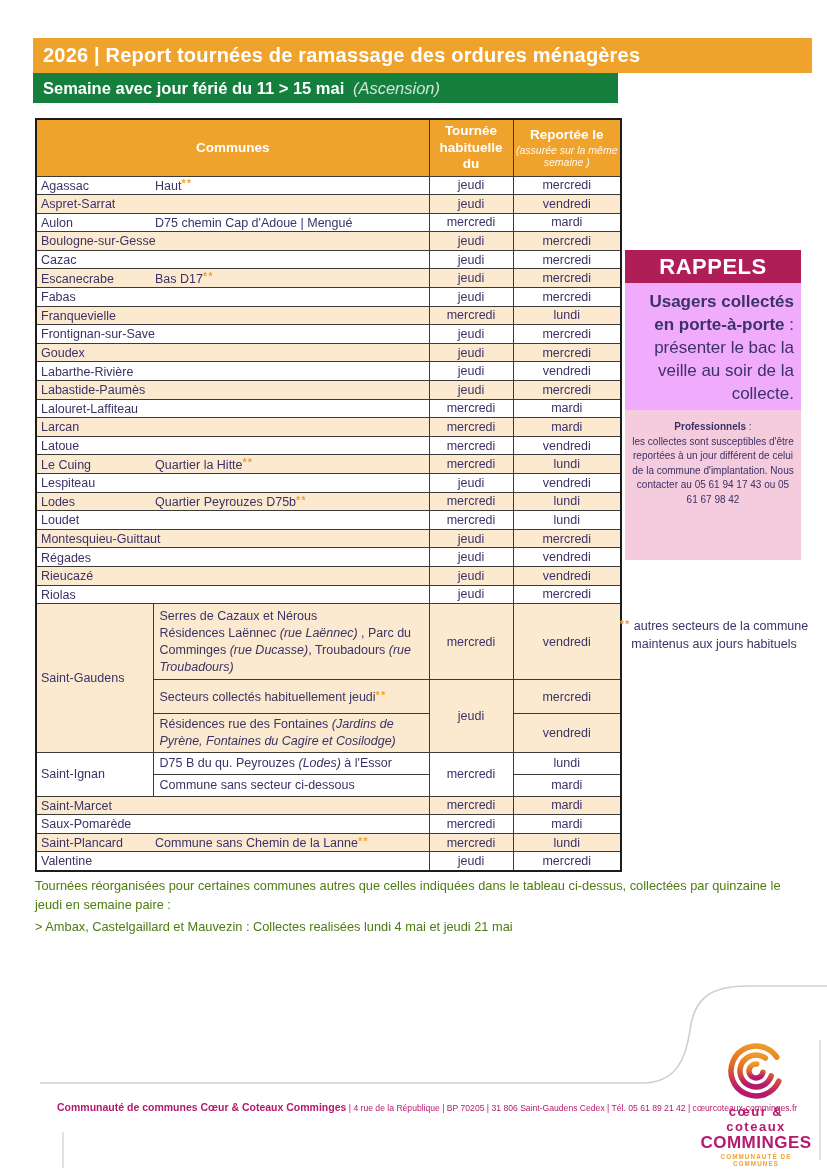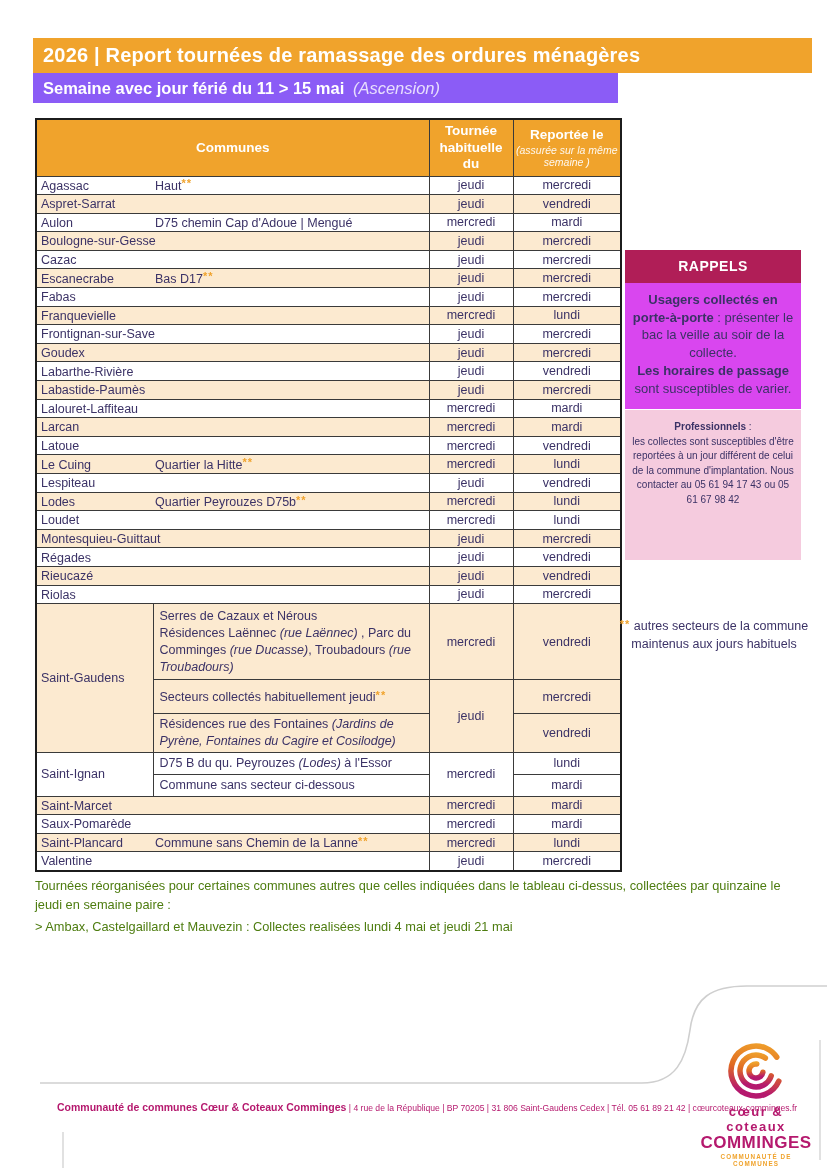--- a/index.html
+++ b/index.html
@@ -8,21 +8,21 @@
   .page { position:relative; width:827px; height:1169px; background:#ffffff; overflow:hidden;border-radius:6px; }
 
   
   .title-bar {
     position:absolute; left:33px; top:38px; width:779px; height:35px;
     background:#F0A32C; color:#ffffff; font-weight:bold; font-size:20px;
     line-height:35px; padding-left:10px; letter-spacing:.2px;
   }
   .subtitle-bar {
     position:absolute; left:33px; top:73px; width:585px; height:30px;
-    background:#8b5cf6; color:#ffffff; font-weight:bold; font-size:16.5px;
+    background:#15803d; color:#ffffff; font-weight:bold; font-size:16.5px;
     line-height:30px; padding-left:10px;
   }
   .subtitle-bar .it { font-style:italic; font-weight:normal; opacity:.8; margin-left:4px; }
 
   
   table.sched {
     position:absolute; left:35px; top:118px; width:585px;
     border-collapse:collapse; table-layout:fixed;
     font-size:12.5px; color:#3B3266;
   }
@@ -48,24 +48,24 @@
   .notes {
     position:absolute; left:35px; top:876px; width:776px;
     font-size:12.8px; color:#4d7c0f; line-height:1.5;
   }
   .notes .line2 { margin-top:3px; }
 
   
   .rappels { position:absolute; left:625px; top:250px; width:176px; }
   .rappels-header {
     background:#B01E57; color:#ffffff; text-align:center;
-    font-weight:bold; font-size:14px; height:33px; line-height:33px; letter-spacing:.5px;
+    font-weight:bold; font-size:22px; height:33px; line-height:33px; letter-spacing:.5px;
   }
   .rappels-body {
-    background:#d946ef; color:#3B3266; font-size:13px; text-align:center;
+    background:#f0abfc; color:#3B3266; font-size:17px; text-align:right;
     padding:8px 7px 12px 7px; line-height:1.35;
   }
   .rappels-body .sent2 { display:block; margin-top:1px; }
   .pro-box {
     position:absolute; left:625px; top:410px; width:176px; min-height:150px;
     background:#F5CBDE; color:#3B3266; font-size:10px; text-align:center;
     padding:10px 6px; line-height:1.45;
   }
   .footnote {
     position:absolute; left:618px; top:603px; width:192px;

